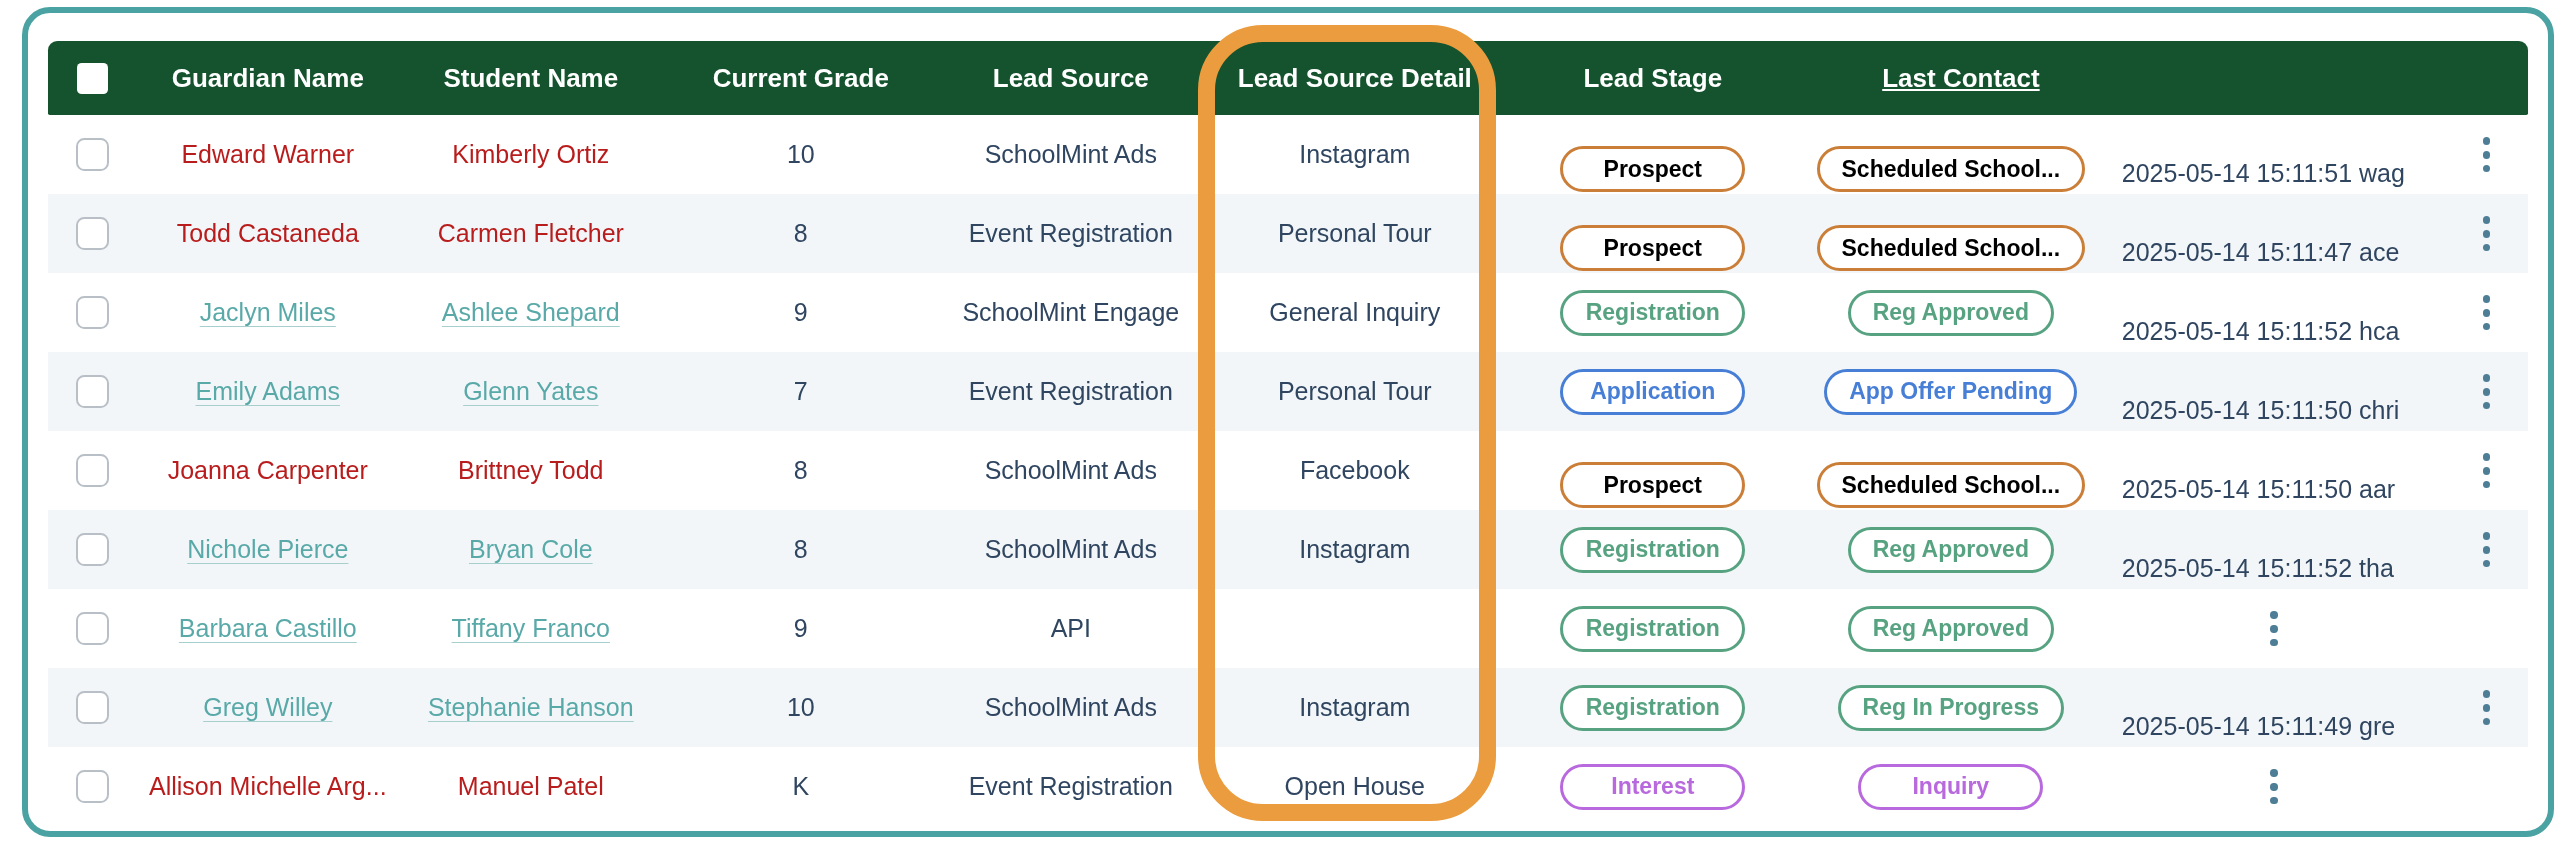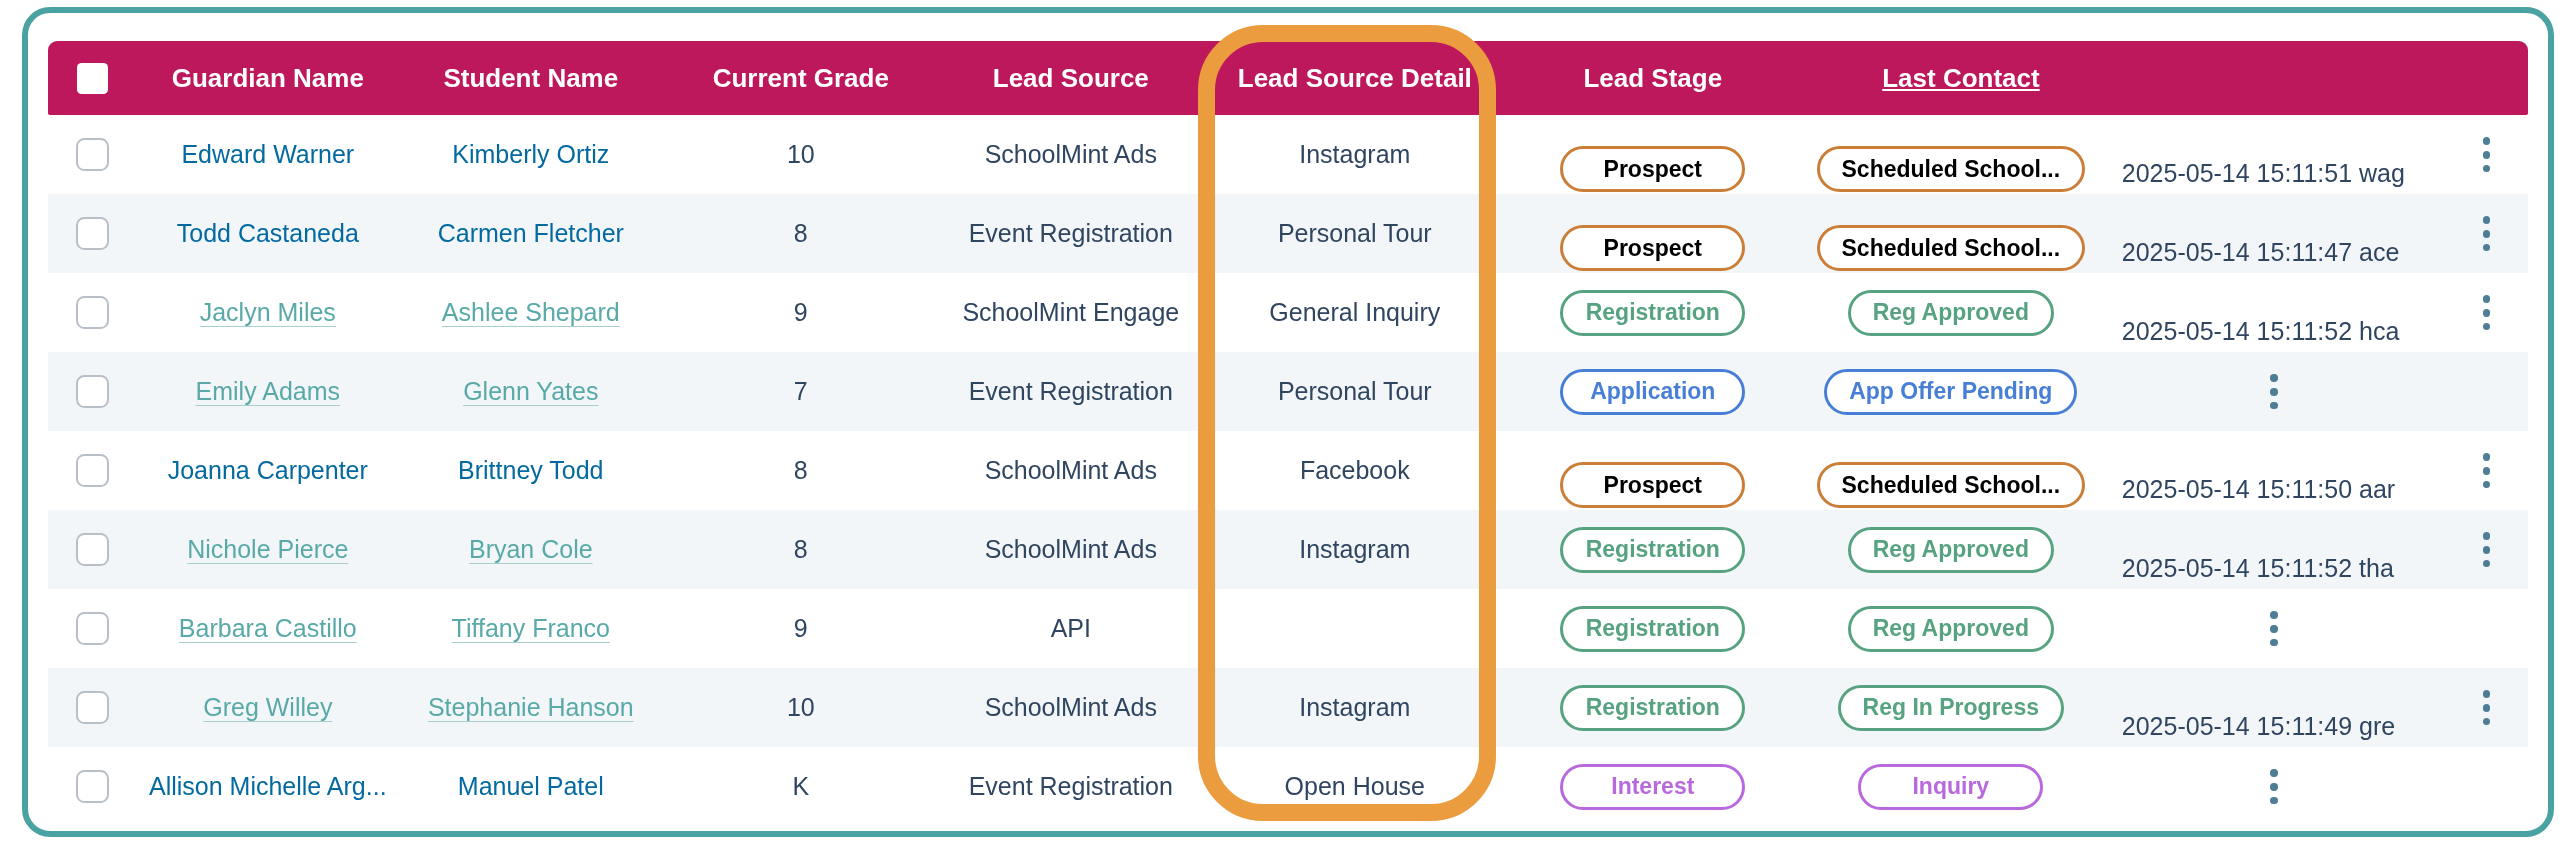--- a/index.html
+++ b/index.html
@@ -11,41 +11,41 @@
     position:absolute;left:22px;top:7.4px;right:22px;bottom:22px;
     background:#ffffff;border:6.5px solid #4BA2A2;border-radius:28px;
     padding:28px 20.3px 0 20.3px;box-sizing:border-box;
   }
   .grid{
     display:grid;
     grid-template-columns:88px 263px 263px 277px 263px 305px 291px 305px minmax(0,1fr) 83px;
     align-items:center;
   }
   .thead{
-    background:#be185d;height:74px;border-radius:9.2px 9.2px 1.8px 1.8px;
+    background:#14532d;height:74px;border-radius:9.2px 9.2px 1.8px 1.8px;
   }
   .th{
     color:#ffffff;font-size:26px;font-weight:700;text-align:center;white-space:nowrap;
   }
   .th.left{text-align:center;padding-left:20.3px;text-decoration:underline;}
   .hdr-checkbox{
     width:31px;height:31px;background:#ffffff;border-radius:4.6px;margin:0 auto;cursor:pointer;
   }
   .row{height:79px;background:#ffffff;}
   .row:nth-child(even){background:#F2F6F8;}
   .cell{
     color:#2F4560;font-size:25px;text-align:center;white-space:nowrap;
     overflow:hidden;
   }
   .cell.left{text-align:left;padding-left:18.5px;margin-top:38px;}
   .row-checkbox{
     width:33px;height:33px;background:#ffffff;border:2.8px solid #B9BFC6;border-radius:8.3px;
     margin:0 auto;box-sizing:border-box;cursor:pointer;
   }
-  .name{color:#0369a1;}
+  .name{color:#b91c1c;}
   .name.link{
     color:#58A9A8;text-decoration:underline;text-decoration-color:#A7CFCE;
     text-decoration-thickness:1.8px;text-underline-offset:4.6px;cursor:pointer;
   }
   .badge{
     display:inline-flex;align-items:center;justify-content:center;
     background:#ffffff;border:3.7px solid;border-radius:923px;
     padding:6.5px 22px;font-weight:700;font-size:23px;min-width:185px;
     box-sizing:border-box;white-space:nowrap;
   }
@@ -182,20 +182,21 @@
     </div>
     <div class="cell">7</div>
     <div class="cell">Event Registration</div>
     <div class="cell">Personal Tour</div>
     <div class="cell">
       <span class="badge blue">Application</span>
     </div>
     <div class="cell">
       <span class="badge blue">App Offer Pending</span>
     </div>
+    <div class="cell left">2025-05-14 15:11:50 chri</div>
     <div>
       <div class="kebab">
             <i></i>
             <i></i>
             <i></i>
           </div>
     </div>
   </div>
 
   <div class="grid row">

